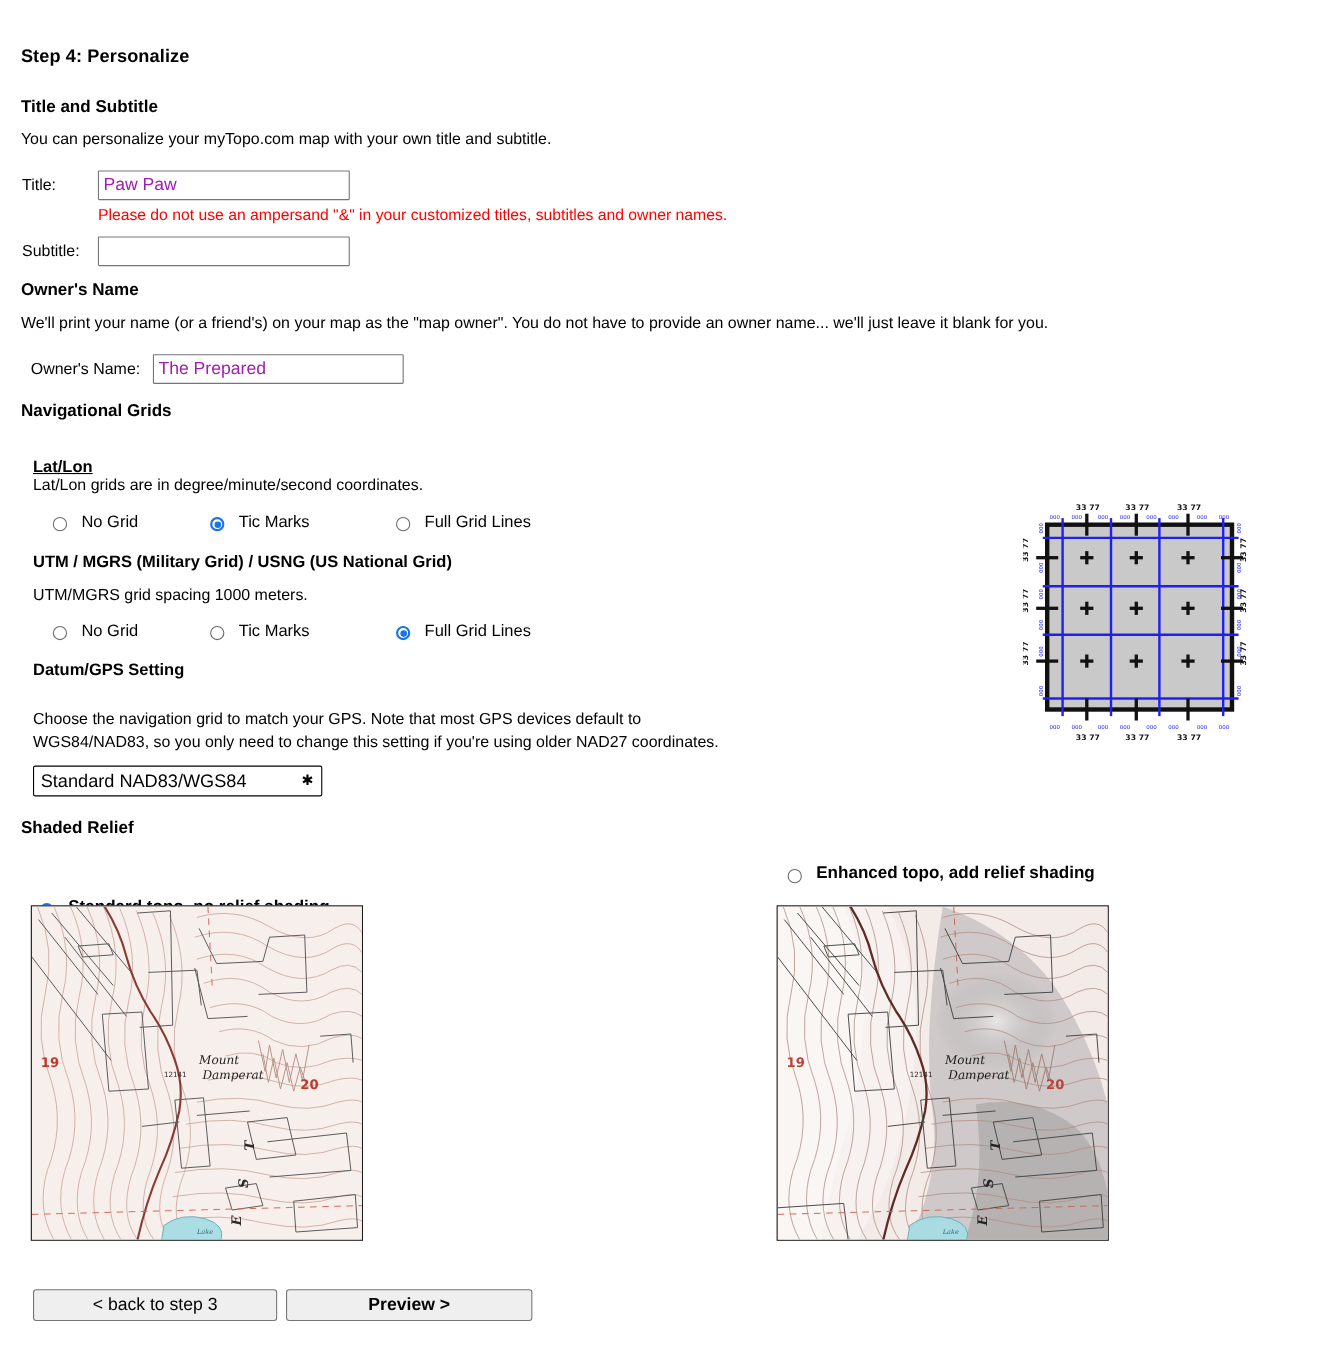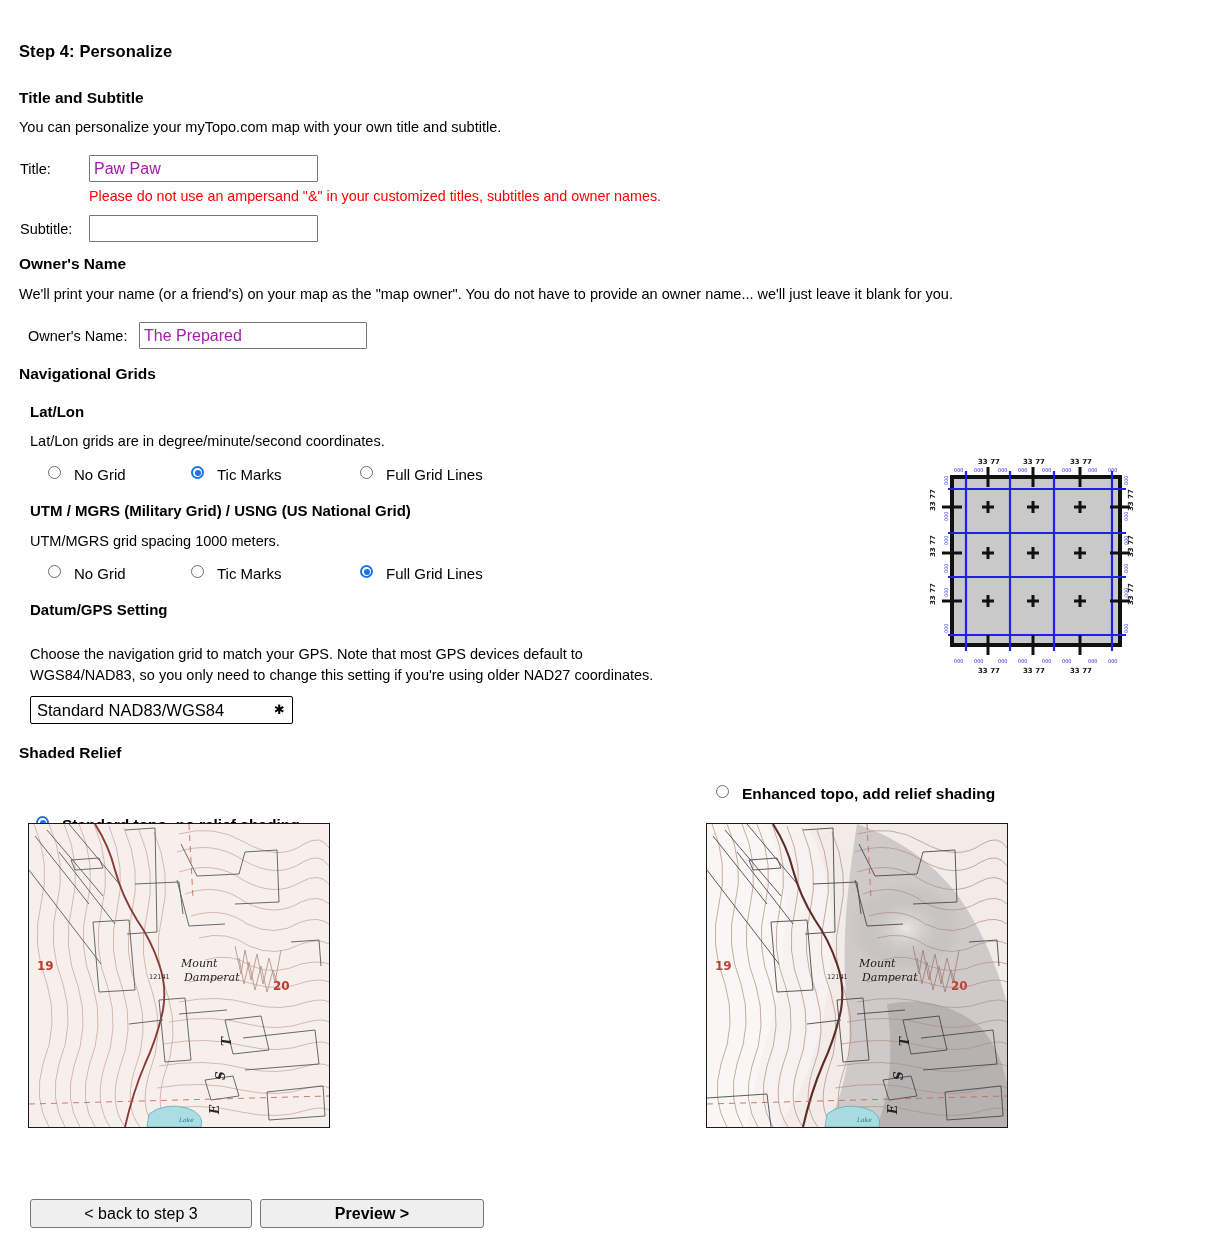--- a/index.html
+++ b/index.html
@@ -94,21 +94,21 @@
     font-size: 13px;
     font-weight: bold;
     color: #000;
   }
 
   
   .radio-row { position: absolute; }
   .radio-item {
     position: absolute;
     display: flex;
-    align-items: flex-start;
+    align-items: flex-end;
     white-space: nowrap;
   }
   .radio {
     width: 13px; height: 13px;
     box-sizing: border-box;
     border-radius: 50%;
     border: 1.4px solid #6b6b6b;
     background: #fff;
     flex: 0 0 auto;
     position: relative;
@@ -137,21 +137,20 @@
     position: absolute;
     box-sizing: border-box;
     background: #efefef;
     border: 1px solid #767676;
     border-radius: 3px;
     font-family: "Liberation Sans", "DejaVu Sans", sans-serif;
     font-size: 16px;
     color: #000;
     cursor: pointer;
     text-align: center;
-    margin-top: 27px;
   }
   .btn.strong { font-weight: bold; }
 
   
   .gridprev { position: absolute; }
   .gridprev svg { display: block; }
 
   
   .mapbox {
     position: absolute;
@@ -181,21 +180,21 @@
   <input class="tbox" style="left: 89px; top: 215px; width: 229px; height: 27px;" value="">
 
   <div class="h-section" style="top:255px;">Owner's Name</div>
   <div class="para" style="left:19px; top:284px; width:1120px;">We'll print your name (or a friend's) on your map as the "map owner". You do not have to provide an owner name... we'll just leave it blank for you.</div>
 
   <div class="lbl" style="left:28px; top:328px;">Owner's Name:</div>
   <input class="tbox" style="left: 139px; top: 322px; width: 228px; height: 27px;" value="The Prepared">
 
   <div class="h-section" style="top:365px;">Navigational Grids</div>
 
-  <div class="h-sub" style="top:403px;">Lat/Lon</div>
+  <div class="h-sub" style="top:416px;text-decoration:underline;">Lat/Lon</div>
   <div class="para" style="left:30px; top:431px; width:700px;">Lat/Lon grids are in degree/minute/second coordinates.</div>
 
   <div class="radio-row" style="left:0; top:466px; width:700px; height:22px;">
     <label class="radio-item" style="left:48px; top:0;">
       <span class="radio" id="ll0"></span>
       <span class="radio-label">No Grid</span>
     </label>
     <label class="radio-item" style="left:191px; top:0;">
       <span class="radio on" id="ll1"></span>
       <span class="radio-label">Tic Marks</span>

